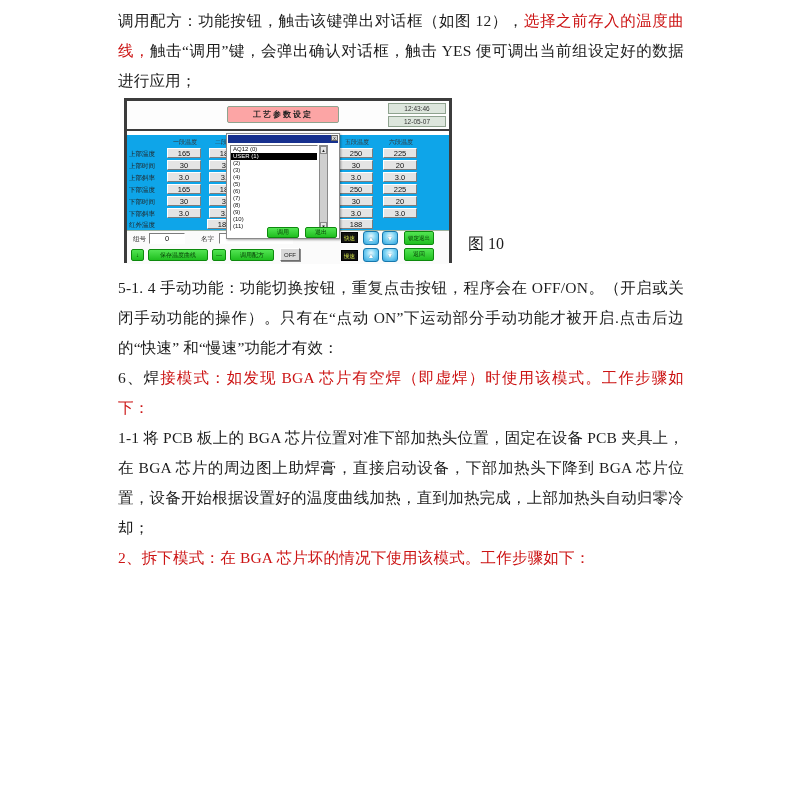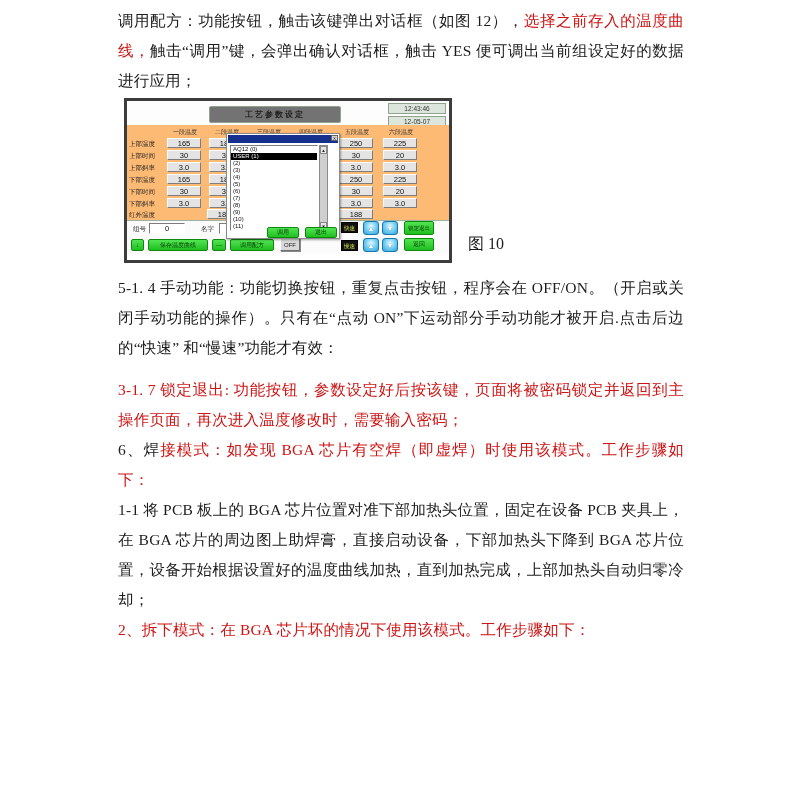--- a/index.html
+++ b/index.html
@@ -10,27 +10,27 @@
   .red { color:#cc1414; }
   .bold { font-weight:bold; }
   .gap-top { margin-top:12px !important; }
 
   
   .figrow { display:flex; align-items:flex-end; margin:2px 0 10px 6px; }
   .figcap { font-size:16px; margin:0 0 8px 16px; white-space:nowrap; }
   .fig { width:328px; height:165px; border:3px solid #3c3c3c; background:#fff; position:relative;
          font-family:"Liberation Sans","DejaVu Sans",sans-serif; flex:0 0 auto; }
   .fig-header { position:absolute; left:0; top:0; width:100%; height:28px; background:#fdfdfd; }
-  .fig-title { position:absolute; left:82px; top:5px; width:132px; height:17px; background:#737373;
+  .fig-title { position:absolute; left:100px; top:5px; width:112px; height:17px; background:#fca5a5;
                border:1px solid #8fa38f; border-radius:2px; font-size:8px; font-weight:bold;
                text-align:center; line-height:15px; letter-spacing:2px; color:#222; }
   .fig-clock { position:absolute; right:3px; width:58px; height:11px; background:#dde6dd;
                border:1px solid #8fa38f; font-size:6.5px; text-align:center; line-height:9px; color:#333; }
   .fig-sep { position:absolute; left:0; top:28px; width:100%; height:2px; background:#3c3c3c; }
-  .fig-content { position:absolute; left:0; top:24px; width:100%; height:129px; background:#fdba74; }
+  .fig-content { position:absolute; left:0; top:34px; width:100%; height:129px; background:#0ea5e9; }
   .fhead { position:absolute; width:36px; font-size:6px; color:#333; text-align:center; top:3px; }
   .flabel { position:absolute; left:2px; width:37px; font-size:6.5px; color:#222; }
   .vbtn { position:absolute; width:34px; height:10px; background:#e4e4e4; font-size:7.5px;
           text-align:center; line-height:9px; color:#111;
           border:1px solid; border-color:#ffffff #7d7d7d #7d7d7d #ffffff; }
   .fig-bottom { position:absolute; left:0; top:95px; width:100%; height:34px; background:#fbfbfb;
                 border-top:1px solid #9fb29f; }
   .slabel { position:absolute; font-size:6.5px; color:#222; }
   .sunken { position:absolute; background:#fff; border:1px solid; border-color:#7d7d7d #ffffff #ffffff #7d7d7d;
             font-size:7.5px; text-align:center; color:#111; }
@@ -171,18 +171,17 @@
           <div class="dd-arrow" style="bottom:0;">▼</div>
         </div>
         <div class="gbtn" style="left:40px;top:93px;width:32px;height:11px;">调用</div>
         <div class="gbtn" style="left:78px;top:93px;width:32px;height:11px;">退出</div>
       </div>
     </div>
     <div class="figcap">图 10</div>
   </div>
 
   <p>5-1. 4 手动功能：功能切换按钮，重复点击按钮，程序会在 OFF/ON。（开启或关闭手动功能的操作）。只有在“点动 ON”下运动部分手动功能才被开启.点击后边的“快速” 和“慢速”功能才有效：</p>
-  <p class="red gap-top">3-1. 7 锁定退出: 功能按钮，参数设定好后按该键，页面将被密码锁定并返回到主操作页面，再次进入温度修改时，需要输入密码；</p>
   <p><span>6、焊</span><span class="red">接模式：如发现 BGA 芯片有空焊（即虚焊）时使用该模式。工作步骤如下：</span></p>
   <p>1-1 将 PCB 板上的 BGA 芯片位置对准下部加热头位置，固定在设备 PCB 夹具上，在 BGA 芯片的周边图上助焊膏，直接启动设备，下部加热头下降到 BGA 芯片位置，设备开始根据设置好的温度曲线加热，直到加热完成，上部加热头自动归零冷却；</p>
   <p class="red">2、拆下模式：在 BGA 芯片坏的情况下使用该模式。工作步骤如下：</p>
 
 </div>
 
 </body></html>

